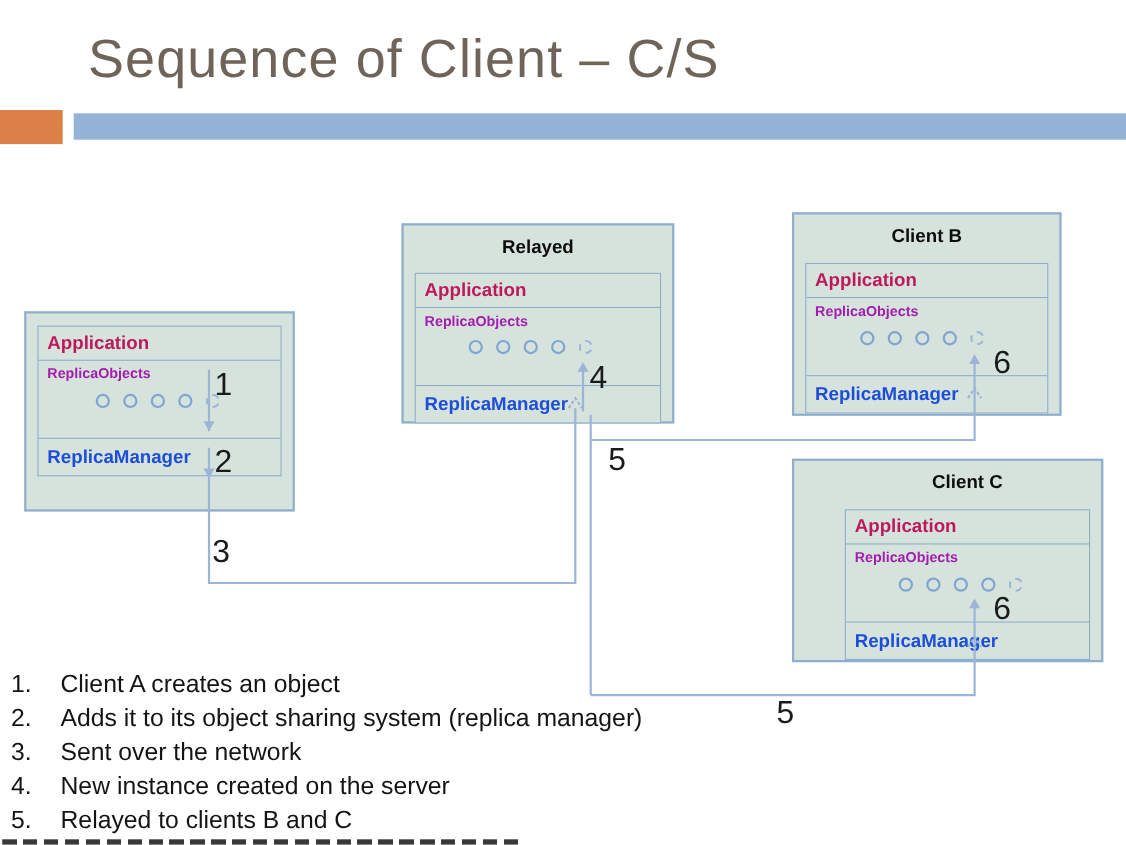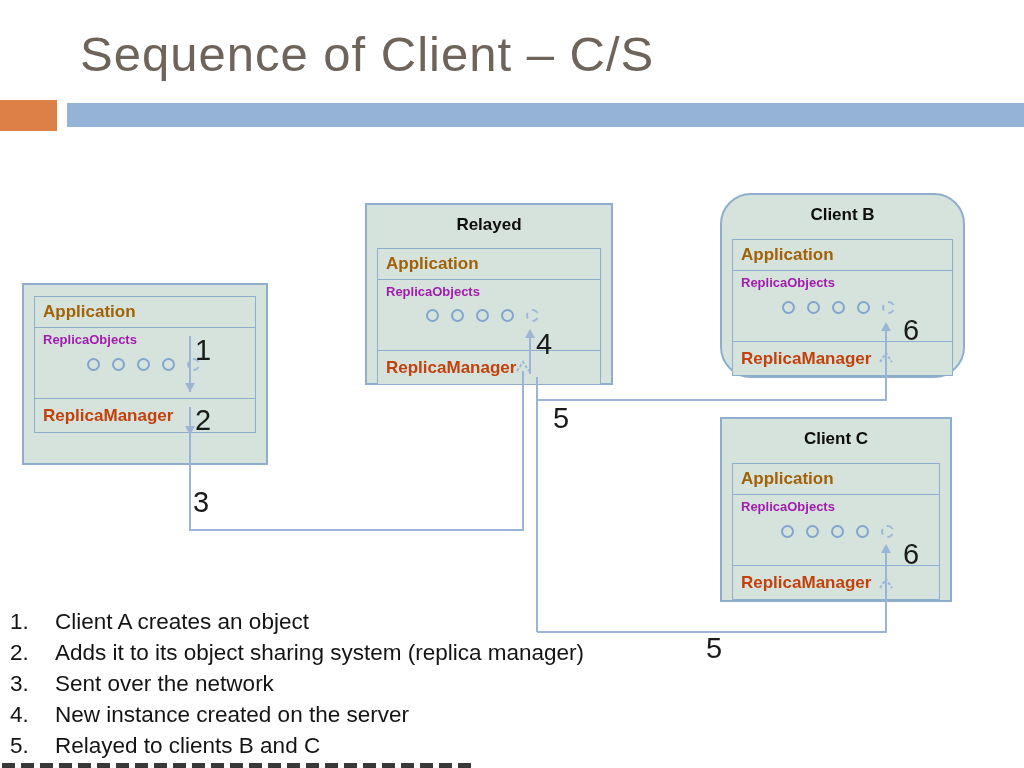--- a/index.html
+++ b/index.html
@@ -22,26 +22,26 @@
     background:#D6E3DC;border:2px solid #8FAECE;z-index:1;
   }
   .node-title{
     text-align:center;font-weight:bold;font-size:17px;color:#0d0d0d;padding-top:10px;
   }
   .node-inner{
     margin:0 10px;border:1px solid #8FAECE;box-sizing:content-box;background:#D6E3DC;
   }
   .row-app{
     height:30px;line-height:30px;padding-left:8px;font-weight:bold;font-size:17px;
-    color:#a16207;border-bottom:1px solid #8FAECE;
+    color:#be185d;border-bottom:1px solid #8FAECE;
   }
   .row-ro{height:70px;border-bottom:1px solid #8FAECE;}
   .ro-label{padding:4px 0 0 8px;font-weight:bold;font-size:13px;color:#a21caf;}
   .row-rm{
-    height:33px;line-height:33px;padding-left:8px;font-weight:bold;font-size:17px;color:#c2410c;
+    height:33px;line-height:33px;padding-left:8px;font-weight:bold;font-size:17px;color:#1d4ed8;
     white-space:nowrap;overflow:hidden;
   }
   .circles{display:flex;gap:12px;}
   .circle{
     width:13px;height:13px;border:2px solid #7FA5D1;border-radius:50%;
     box-sizing:border-box;flex:0 0 auto;
   }
   .circle.dashed{border:2px dashed #9DB7D8;}
 
   
@@ -103,39 +103,39 @@
         <span class="circle"></span>
         <span class="circle"></span>
         <span class="circle"></span>
         <span class="circle dashed"></span>
       </div>
     </div>
     <div class="row-rm">ReplicaManager</div>
   </div>
 </div>
 
-<div class="node" style="left:720px;top:193px;width:245px;height:185px;border-radius:31px;">
+<div class="node" style="left:720px;top:193px;width:245px;height:185px;">
   <div class="node-title">Client B</div>
   <div class="node-inner" style="margin-top:14px;">
     <div class="row-app">Application</div>
     <div class="row-ro">
       <div class="ro-label">ReplicaObjects</div>
       <div class="circles" style="padding-left:49px;margin-top:11px;">
         <span class="circle"></span>
         <span class="circle"></span>
         <span class="circle"></span>
         <span class="circle"></span>
         <span class="circle dashed"></span>
       </div>
     </div>
     <div class="row-rm">ReplicaManager</div>
   </div>
 </div>
 
-<div class="node" style="left:720px;top:417px;width:232px;height:185px;">
+<div class="node" style="left:720px;top:417px;width:283px;height:185px;padding-left:36px;">
   <div class="node-title">Client C</div>
   <div class="node-inner" style="margin-top:14px;">
     <div class="row-app">Application</div>
     <div class="row-ro">
       <div class="ro-label">ReplicaObjects</div>
       <div class="circles" style="padding-left:48px;margin-top:11px;">
         <span class="circle"></span>
         <span class="circle"></span>
         <span class="circle"></span>
         <span class="circle"></span>

